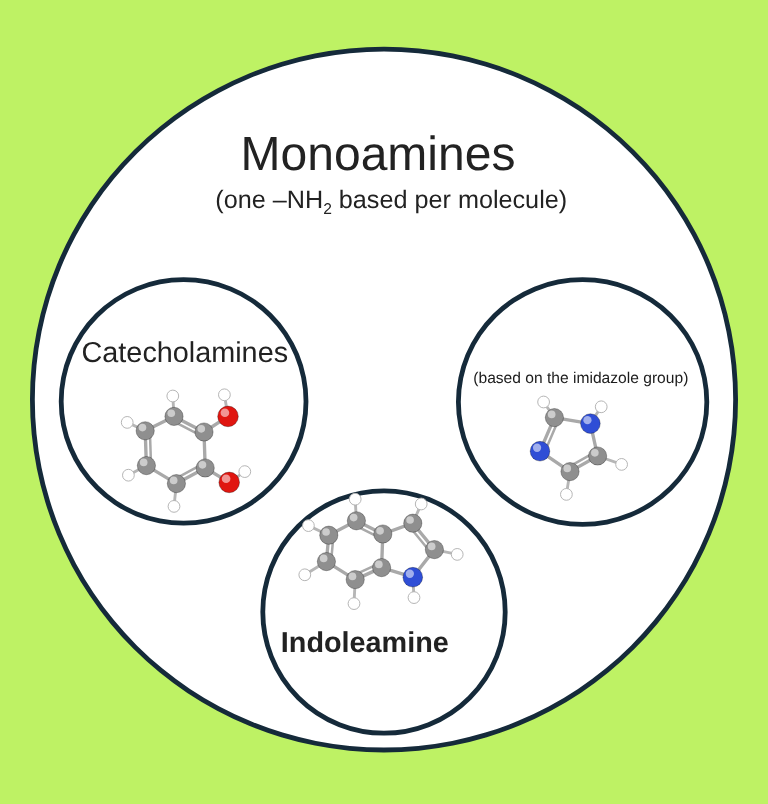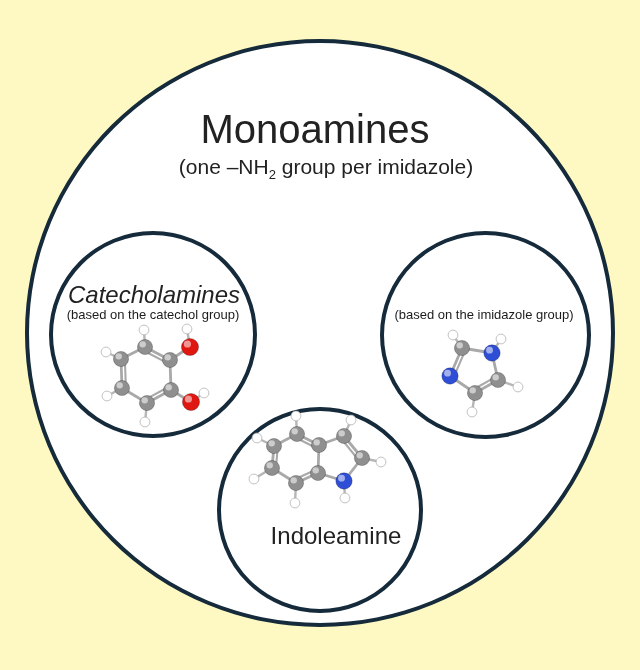--- a/index.html
+++ b/index.html
@@ -1,17 +1,17 @@
 <!DOCTYPE html>
 <html style="--line: #152a3a;"><head>
 <meta charset="utf-8">
 <style>
   html,body{margin:0;padding:0;background:#ffffff;}
   .stage{
-    position:relative;width:640px;height:670px;background:#fef9c3;
+    position:relative;width:640px;height:670px;background:#bef264;
     font-family:"Liberation Sans",sans-serif;overflow:hidden;
   }
   .circle{
     position:absolute;border-radius:50%;
     border:4px solid var(--line,#152a3a);
     box-sizing:border-box;background:#ffffff;
   }
   .outer{left:25px;top:39px;width:590px;height:588px;}
   .cat{left:49px;top:231px;width:208px;height:207px;}
   .imi{left:380px;top:231px;width:211px;height:208px;}
@@ -36,25 +36,24 @@
   .mol{position:absolute;}
 </style>
 </head>
 <body>
 
 <div class="stage">
 
   <div class="circle outer"></div>
 
   <div class="title">Monoamines</div>
-  <div class="subtitle"><span>(one –NH</span><sub>2</sub><span> group per imidazole)</span></div>
+  <div class="subtitle"><span>(one –NH</span><sub>2</sub><span> based per molecule)</span></div>
 
   <div class="circle cat"></div>
-  <div class="glabel" style="left:154px;top:283px;font-style:italic;">Catecholamines</div>
-  <div class="gnote" style="left:153px;top:308px;">(based on the catechol group)</div>
+  <div class="glabel" style="left:154px;top:283px;">Catecholamines</div>
   <svg class="mol" style="left:85px;top:320px;" width="135" height="112" viewBox="0 0 135 112">
       <line x1="60" y1="27" x2="85" y2="40" stroke="#a9a9a9" stroke-width="2.8" stroke-linecap="round"></line>
       <line x1="61.66055622368507" y1="32.2589601035453" x2="79.66055622368508" y2="41.6189601035453" stroke="#a9a9a9" stroke-width="2.1" stroke-linecap="round"></line>
       <line x1="85" y1="40" x2="86" y2="70" stroke="#a9a9a9" stroke-width="2.8" stroke-linecap="round"></line>
       <line x1="86" y1="70" x2="62" y2="83" stroke="#a9a9a9" stroke-width="2.8" stroke-linecap="round"></line>
       <line x1="80.62206457825414" y1="68.4826452640357" x2="63.34206457825414" y2="77.84264526403571" stroke="#a9a9a9" stroke-width="2.1" stroke-linecap="round"></line>
       <line x1="62" y1="83" x2="37" y2="68" stroke="#a9a9a9" stroke-width="2.8" stroke-linecap="round"></line>
       <line x1="37" y1="68" x2="36" y2="39" stroke="#a9a9a9" stroke-width="2.8" stroke-linecap="round"></line>
       <line x1="40.75271103090436" y1="64.17832924679006" x2="40.03271103090436" y2="43.29832924679007" stroke="#a9a9a9" stroke-width="2.1" stroke-linecap="round"></line>
       <line x1="36" y1="39" x2="60" y2="27" stroke="#a9a9a9" stroke-width="2.8" stroke-linecap="round"></line>
@@ -257,15 +256,15 @@
       </g>
       <g>
         <circle cx="117" cy="53" r="7.6" fill="#8f8f8f" stroke="rgba(0,0,0,0.3)" stroke-width="0.8"></circle>
         <circle cx="114.72" cy="50.34" r="3.1919999999999997" fill="#ffffff" opacity="0.55"></circle>
       </g>
       <g>
         <circle cx="99" cy="76" r="8.2" fill="#2f4ed6" stroke="rgba(0,0,0,0.3)" stroke-width="0.8"></circle>
         <circle cx="96.54" cy="73.13" r="3.4439999999999995" fill="#ffffff" opacity="0.55"></circle>
       </g>
     </svg>
-  <div class="glabel" style="left:336px;top:524px;">Indoleamine</div>
+  <div class="glabel" style="left:304px;top:524px;font-weight:bold;">Indoleamine</div>
 
 </div>
 
 </body></html>

